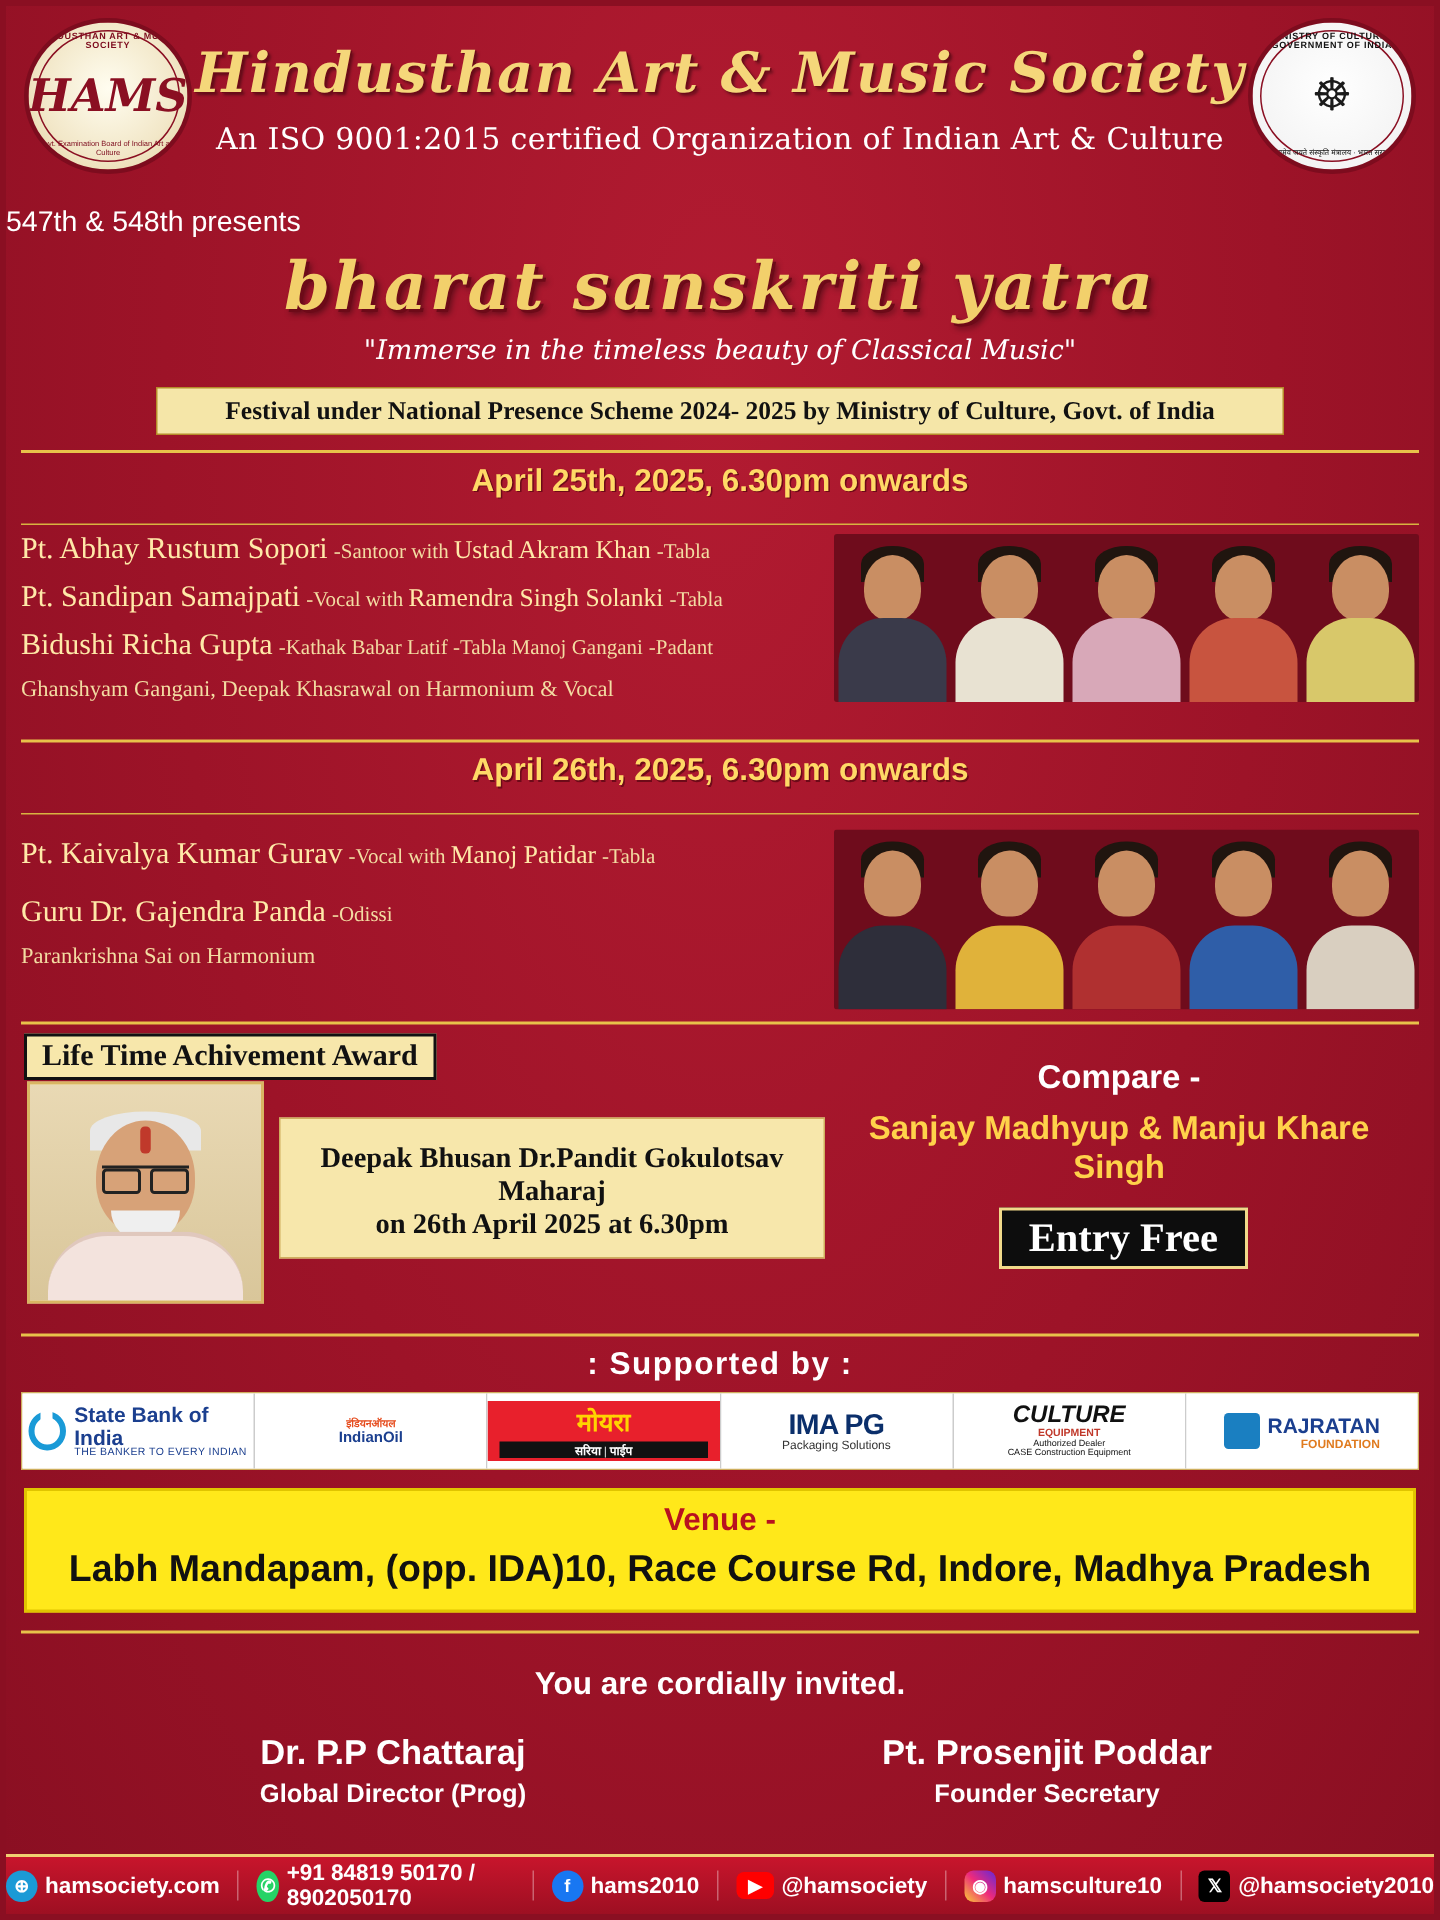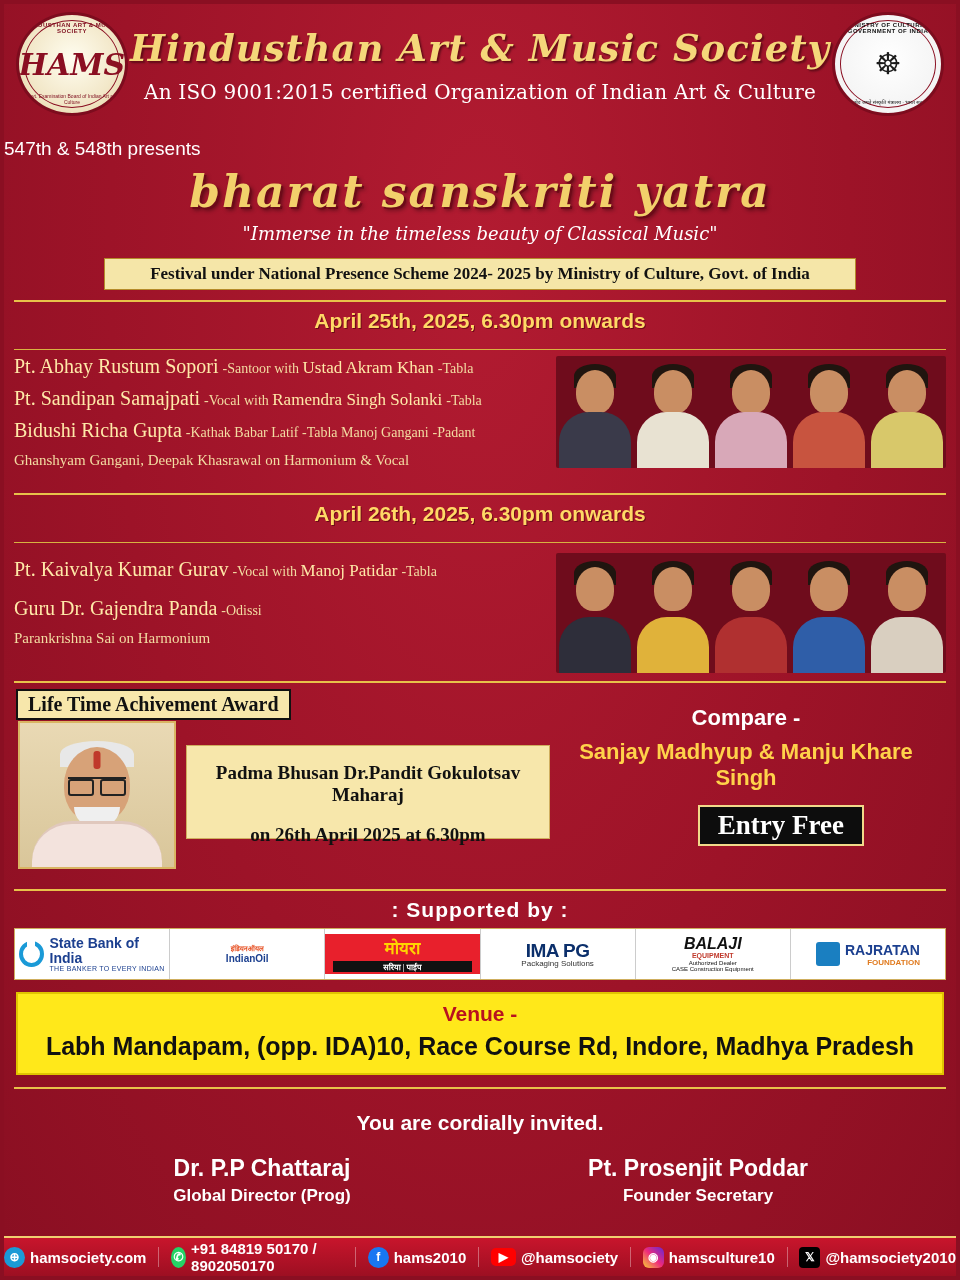--- a/index.html
+++ b/index.html
@@ -252,33 +252,33 @@
     left: 182px; top: 62px;
     width: 364px; height: 94px;
     background: #f7e7ab;
     border: 1px solid #cfae5e;
     color: #111;
     font-family: "Liberation Serif", serif;
     text-align: center;
     padding-top: 16px;
   }
   .award-card .l1 { font-size: 19px; font-weight: bold; }
-  .award-card .l2 { font-size: 19px; font-weight: bold; margin-top: 18px; }
+  .award-card .l2 { font-size: 19px; font-weight: bold; }
 
   .compare-wrap {
     position: absolute;
     right: 10px; top: 22px;
     width: 400px;
     text-align: center;
   }
   .compare-label { color: #ffffff; font-size: 22px; font-weight: bold; }
   .compare-names { color: #ffd24a; font-size: 22px; font-weight: bold; margin-top: 8px; }
   .entry-free {
     position: absolute;
-    right: 92px; top: 122px;
+    right: 124px; top: 122px;
     background: #0d0d0d;
     color: #ffffff;
     font-family: "Liberation Serif", serif;
     font-weight: bold;
     font-size: 27px;
     padding: 3px 18px;
     border: 2px solid #f1d98a;
   }
 
   
@@ -544,21 +544,21 @@
       <div class="ap-bg"></div>
       <div class="ap-hair"></div>
       <div class="ap-head"></div>
       <div class="ap-tilak"></div>
       <div class="ap-glasses"></div>
       <div class="ap-beard"></div>
       <div class="ap-body"></div>
     </div>
 
     <div class="award-card">
-      <div class="l1">Padma Bhusan Dr.Pandit Gokulotsav Maharaj</div>
+      <div class="l1">Deepak Bhusan Dr.Pandit Gokulotsav Maharaj</div>
       <div class="l2">on 26th April 2025 at 6.30pm</div>
     </div>
 
     <div class="compare-wrap">
       <div class="compare-label">Compare -</div>
       <div class="compare-names">Sanjay Madhyup  &amp; Manju Khare Singh</div>
     </div>
 
     <div class="entry-free">Entry Free</div>
   </div>
@@ -589,21 +589,21 @@
       </div>
     </div>
     <div class="sp">
       <div class="ima">
         <div class="ima-top">IMA PG</div>
         <div class="ima-bot">Packaging Solutions</div>
       </div>
     </div>
     <div class="sp">
       <div class="balaji">
-        <div class="balaji-t">BALAJI</div>
+        <div class="balaji-t">CULTURE</div>
         <div class="balaji-s">EQUIPMENT</div>
         <div class="balaji-u">Authorized Dealer</div>
         <div class="balaji-u">CASE Construction Equipment</div>
       </div>
     </div>
     <div class="sp">
       <div class="rajratan">
         <div class="rr-mark"></div>
         <div>
           <div class="rr-t1">RAJRATAN</div>

